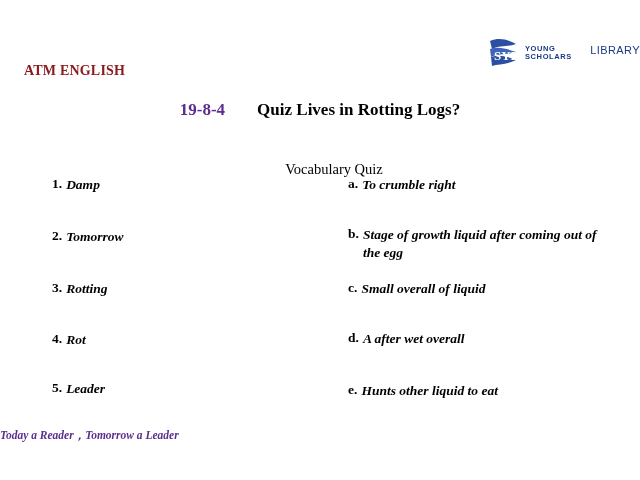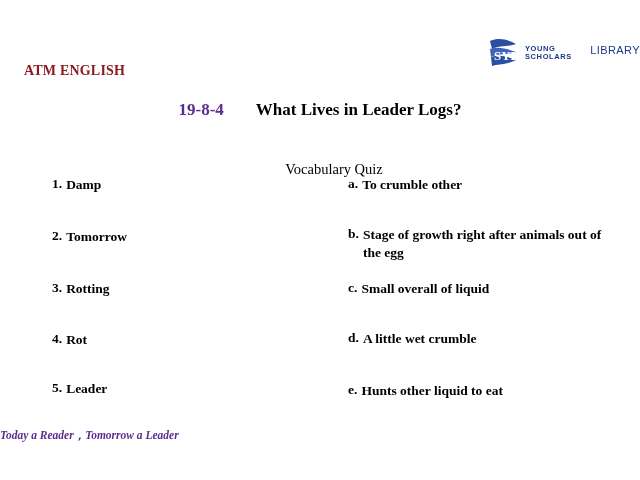--- a/index.html
+++ b/index.html
@@ -125,20 +125,21 @@
     align-items: flex-start;
   }
   .item .marker {
     flex: 0 0 auto;
     margin-right: 4px;
     white-space: pre;
   }
   .item .text {
     flex: 1 1 auto;
     line-height: 1.30;
+    font-style: italic;
   }
 
   .left-1  { position: absolute; top: 6px;   left: 0; }
   .left-2  { position: absolute; top: 58px;  left: 0; }
   .left-3  { position: absolute; top: 110px; left: 0; }
   .left-4  { position: absolute; top: 161px; left: 0; }
   .left-5  { position: absolute; top: 210px; left: 0; }
 
   .right-a { position: absolute; top: 6px;   left: 0; width: 260px;}
   .right-b { position: absolute; top: 56px;  left: 0; width: 260px;}
@@ -176,21 +177,21 @@
     <div class="logo-text">
       <span class="l1">YOUNG SCHOLARS</span>
       <span class="l3">LIBRARY</span>
     </div>
   </div>
 
   <div class="brand">ATM ENGLISH</div>
 
   <div class="title-row">
     <span class="lesson-code">19-8-4</span>
-    <span class="lesson-title">What Lives in Leader Logs?</span>
+    <span class="lesson-title">Quiz Lives in Rotting Logs?</span>
   </div>
 
   <div class="subtitle">Vocabulary Quiz</div>
 
   <div class="col-left">
     <div class="item left-1">
       <span class="marker">1.</span>
       <span class="text">Damp</span>
     </div>
     <div class="item left-2">
@@ -207,33 +208,33 @@
     </div>
     <div class="item left-5">
       <span class="marker">5.</span>
       <span class="text">Leader</span>
     </div>
   </div>
 
   <div class="col-right">
     <div class="item right-a">
       <span class="marker">a.</span>
-      <span class="text">To crumble other</span>
+      <span class="text">To crumble right</span>
     </div>
     <div class="item right-b">
       <span class="marker">b.</span>
-      <span class="text">Stage of growth right  after  animals out of the  egg</span>
+      <span class="text">Stage of growth liquid  after  coming out of the  egg</span>
     </div>
     <div class="item right-c">
       <span class="marker">c.</span>
       <span class="text">Small overall of liquid</span>
     </div>
     <div class="item right-d">
       <span class="marker">d.</span>
-      <span class="text">A little wet crumble</span>
+      <span class="text">A after wet overall</span>
     </div>
     <div class="item right-e">
       <span class="marker">e.</span>
       <span class="text">Hunts other liquid to  eat</span>
     </div>
   </div>
 
   <div class="footer">Today a Reader，Tomorrow a Leader</div>
 
 </div>

